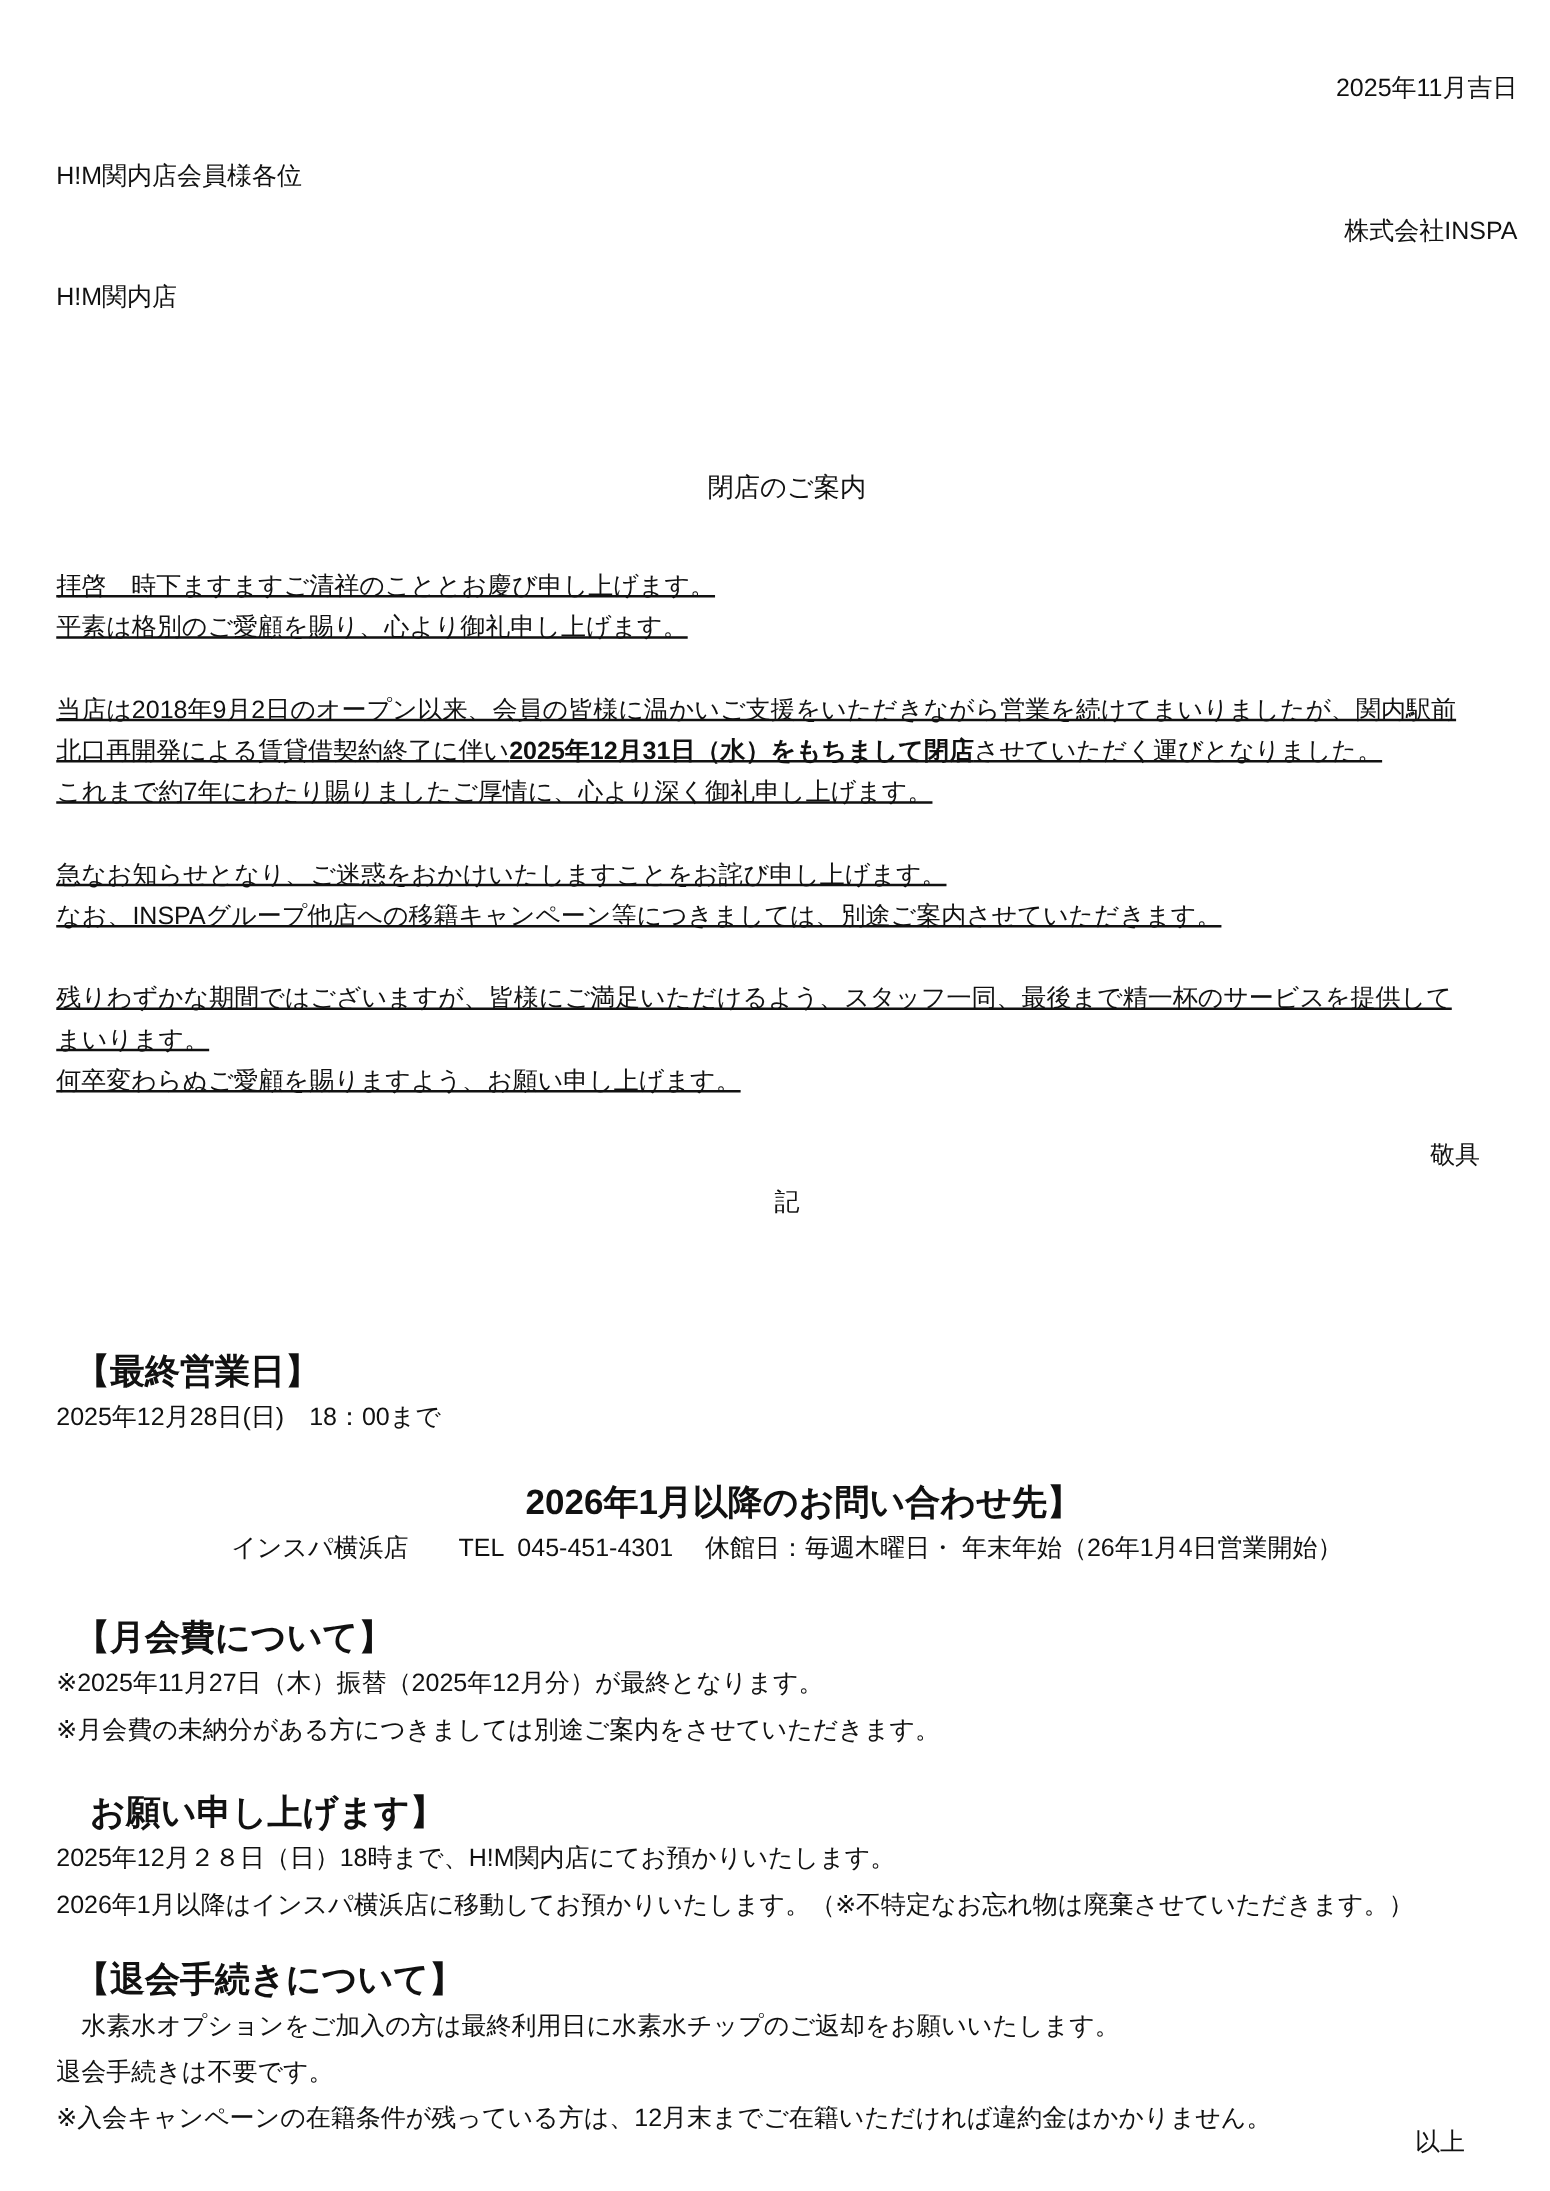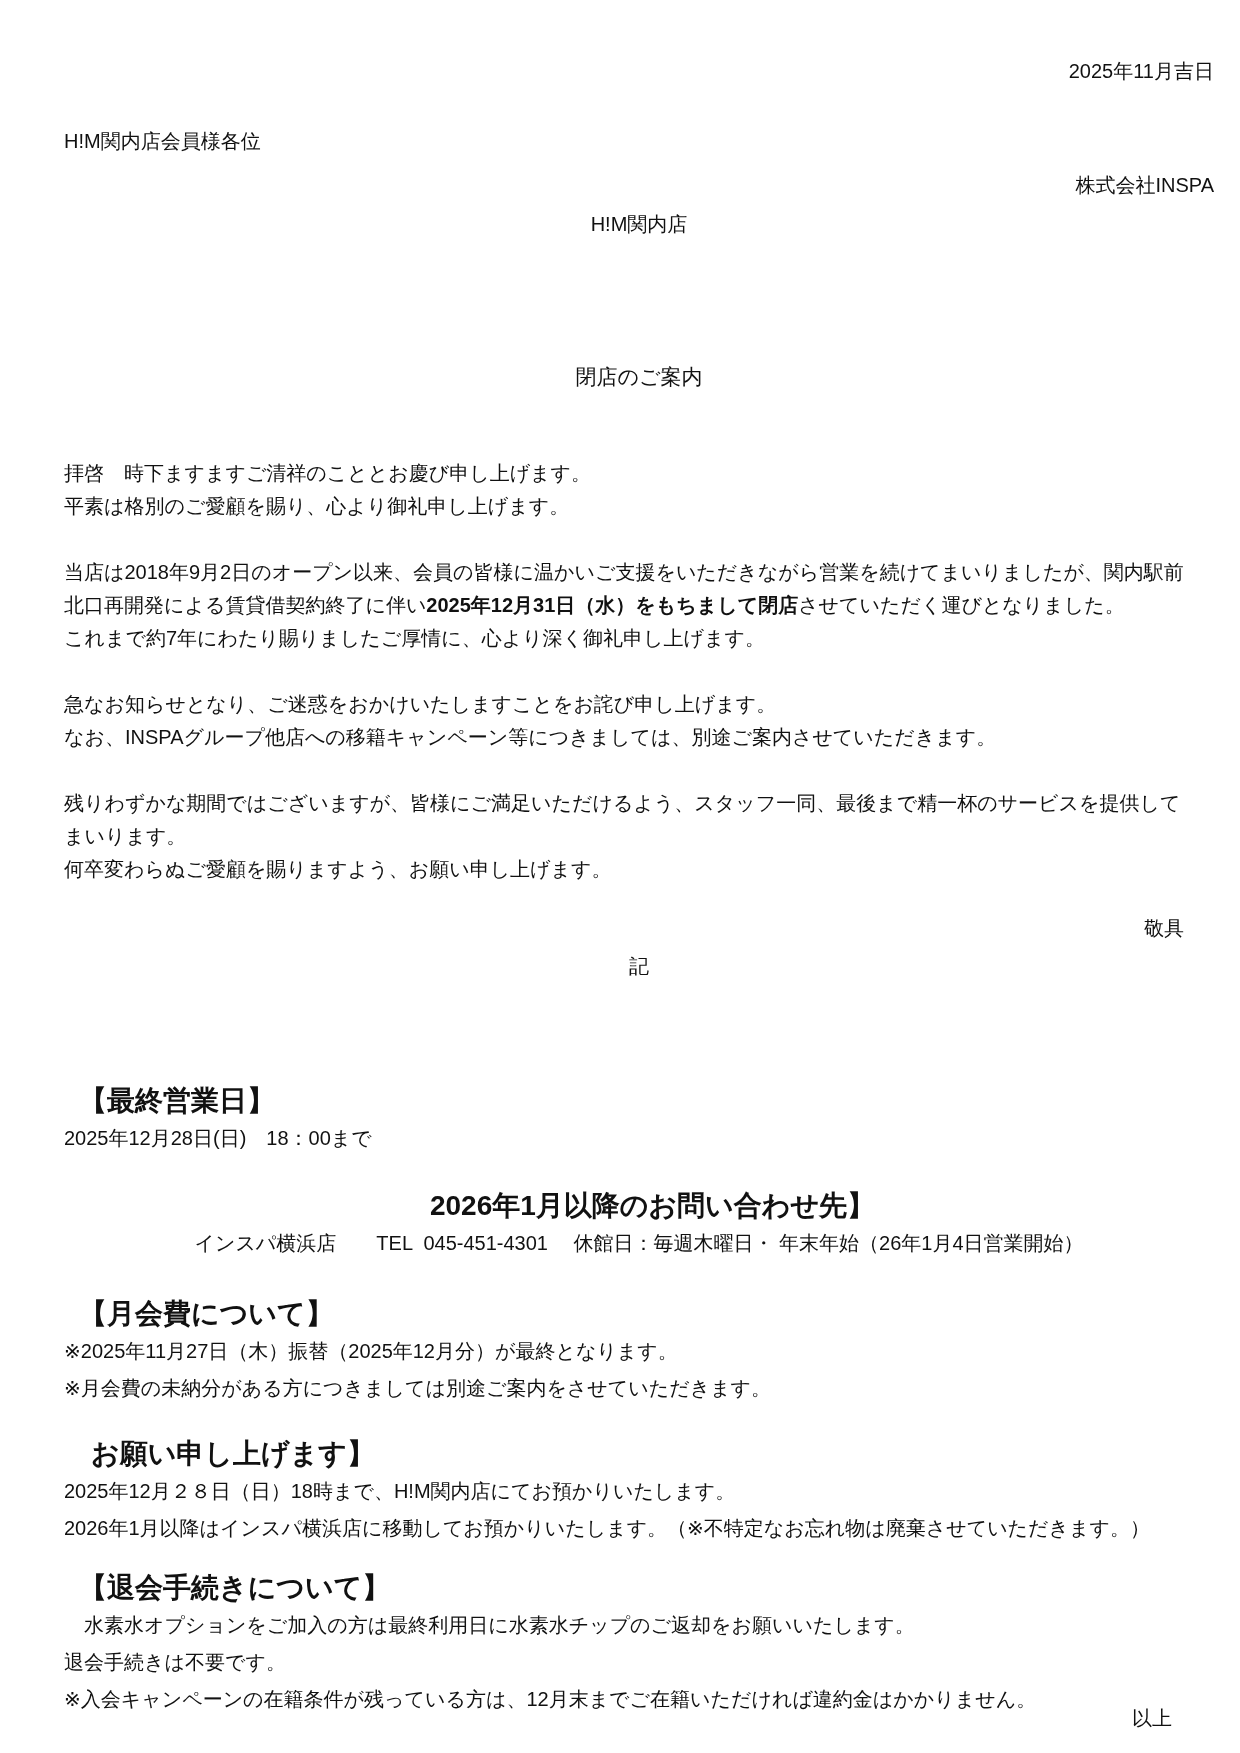--- a/index.html
+++ b/index.html
@@ -5,43 +5,43 @@
   html, body {
     margin: 0;
     padding: 0;
     background: #ffffff;
   }
   .page {
     position: relative;
     width: 1239px;
     height: 1753px;
     box-sizing: border-box;
-    padding: 55px 25px 0 64px;
+    padding: 55px 25px 0 45px;
     background: #ffffff;
     color: #111111;
     font-family: "Liberation Sans", "DejaVu Sans", sans-serif;
     font-size: 20px;
     line-height: 33px;
     overflow: hidden;
   }
   .txt { white-space: pre-wrap; }
 
   .date-line   { text-align: right; }
   .recipient   { margin-top: 37px; }
   .sender-company { text-align: right; margin-top: 11px; }
-  .sender-store   { text-align: center; margin-top: 6px; }
+  .sender-store   { text-align: left; margin-top: 20px; }
 
   .letter-title {
     margin-top: 119px;
     text-align: center;
     font-weight: normal;
     font-size: 21px;
   }
 
-  .body-block { margin-top: 64px; max-width: 1135px; }
+  .body-block { margin-top: 46px; max-width: 1135px; text-decoration: underline; }
   .para { margin: 0; }
   .para + .para { margin-top: 33px; }
   .para b { font-weight: bold; }
 
   .keigu { text-align: right; margin-top: 26px; padding-right: 30px; }
   .ki    { text-align: center; margin-top: 5px; }
 
   .sections { margin-top: 99px; }
   .section .heading {
     font-weight: bold;

